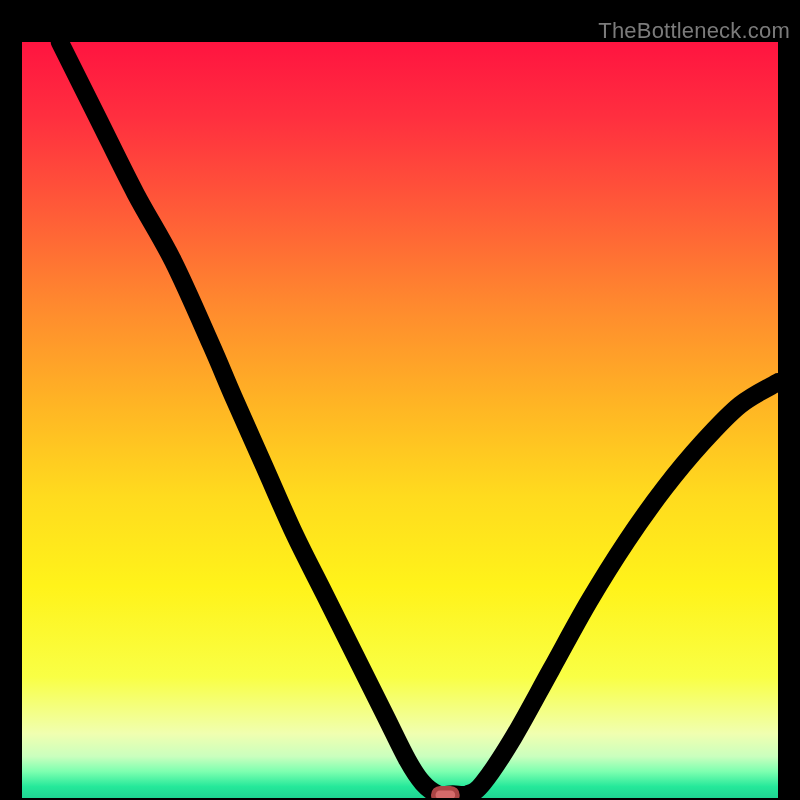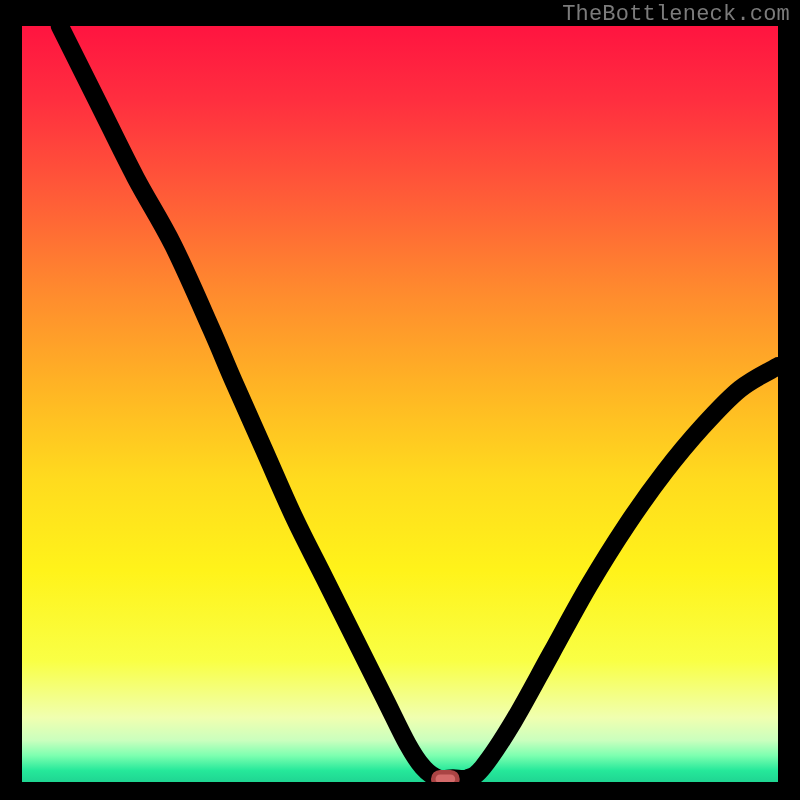--- a/index.html
+++ b/index.html
@@ -7,25 +7,24 @@
     padding: 0;
     width: 800px;
     height: 800px;
     background: #000;
     overflow: hidden;
     font-family: Arial, Helvetica, sans-serif;
   }
   .frame {
     position: absolute;
     left: 0;
-    top: 0;
+    top: 16px;
     width: 800px;
     height: 668px;
     background: #000;
-    font-family: Liberation Mono, monospace;
   }
   .watermark {
     position: absolute;
     top: 2px;
     right: 10px;
     color: #7b7b7b;
     font-size: 22px;
     font-weight: 500;
     letter-spacing: 0.2px;
     user-select: none;

